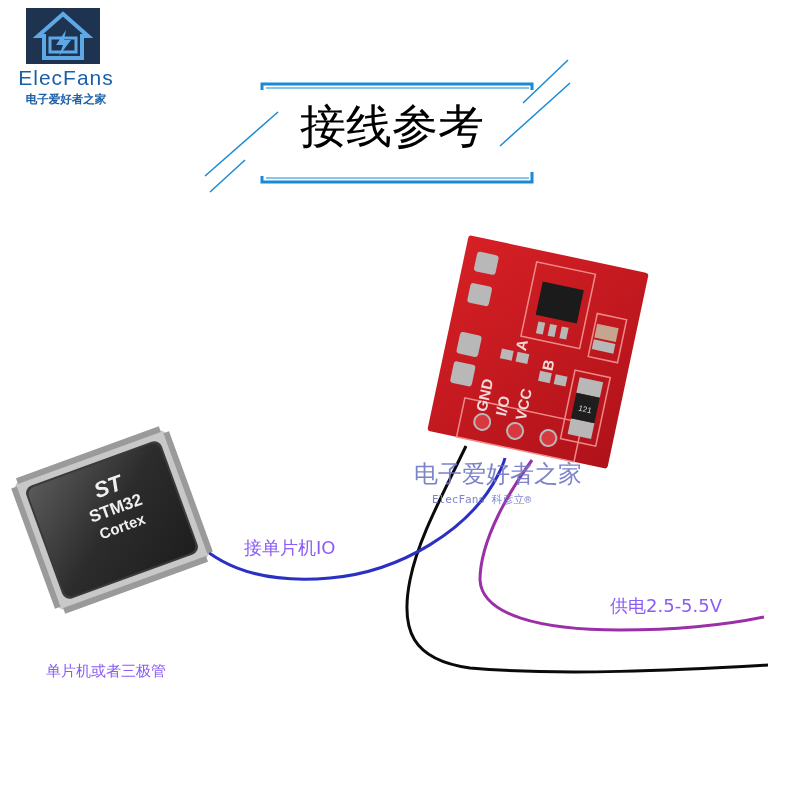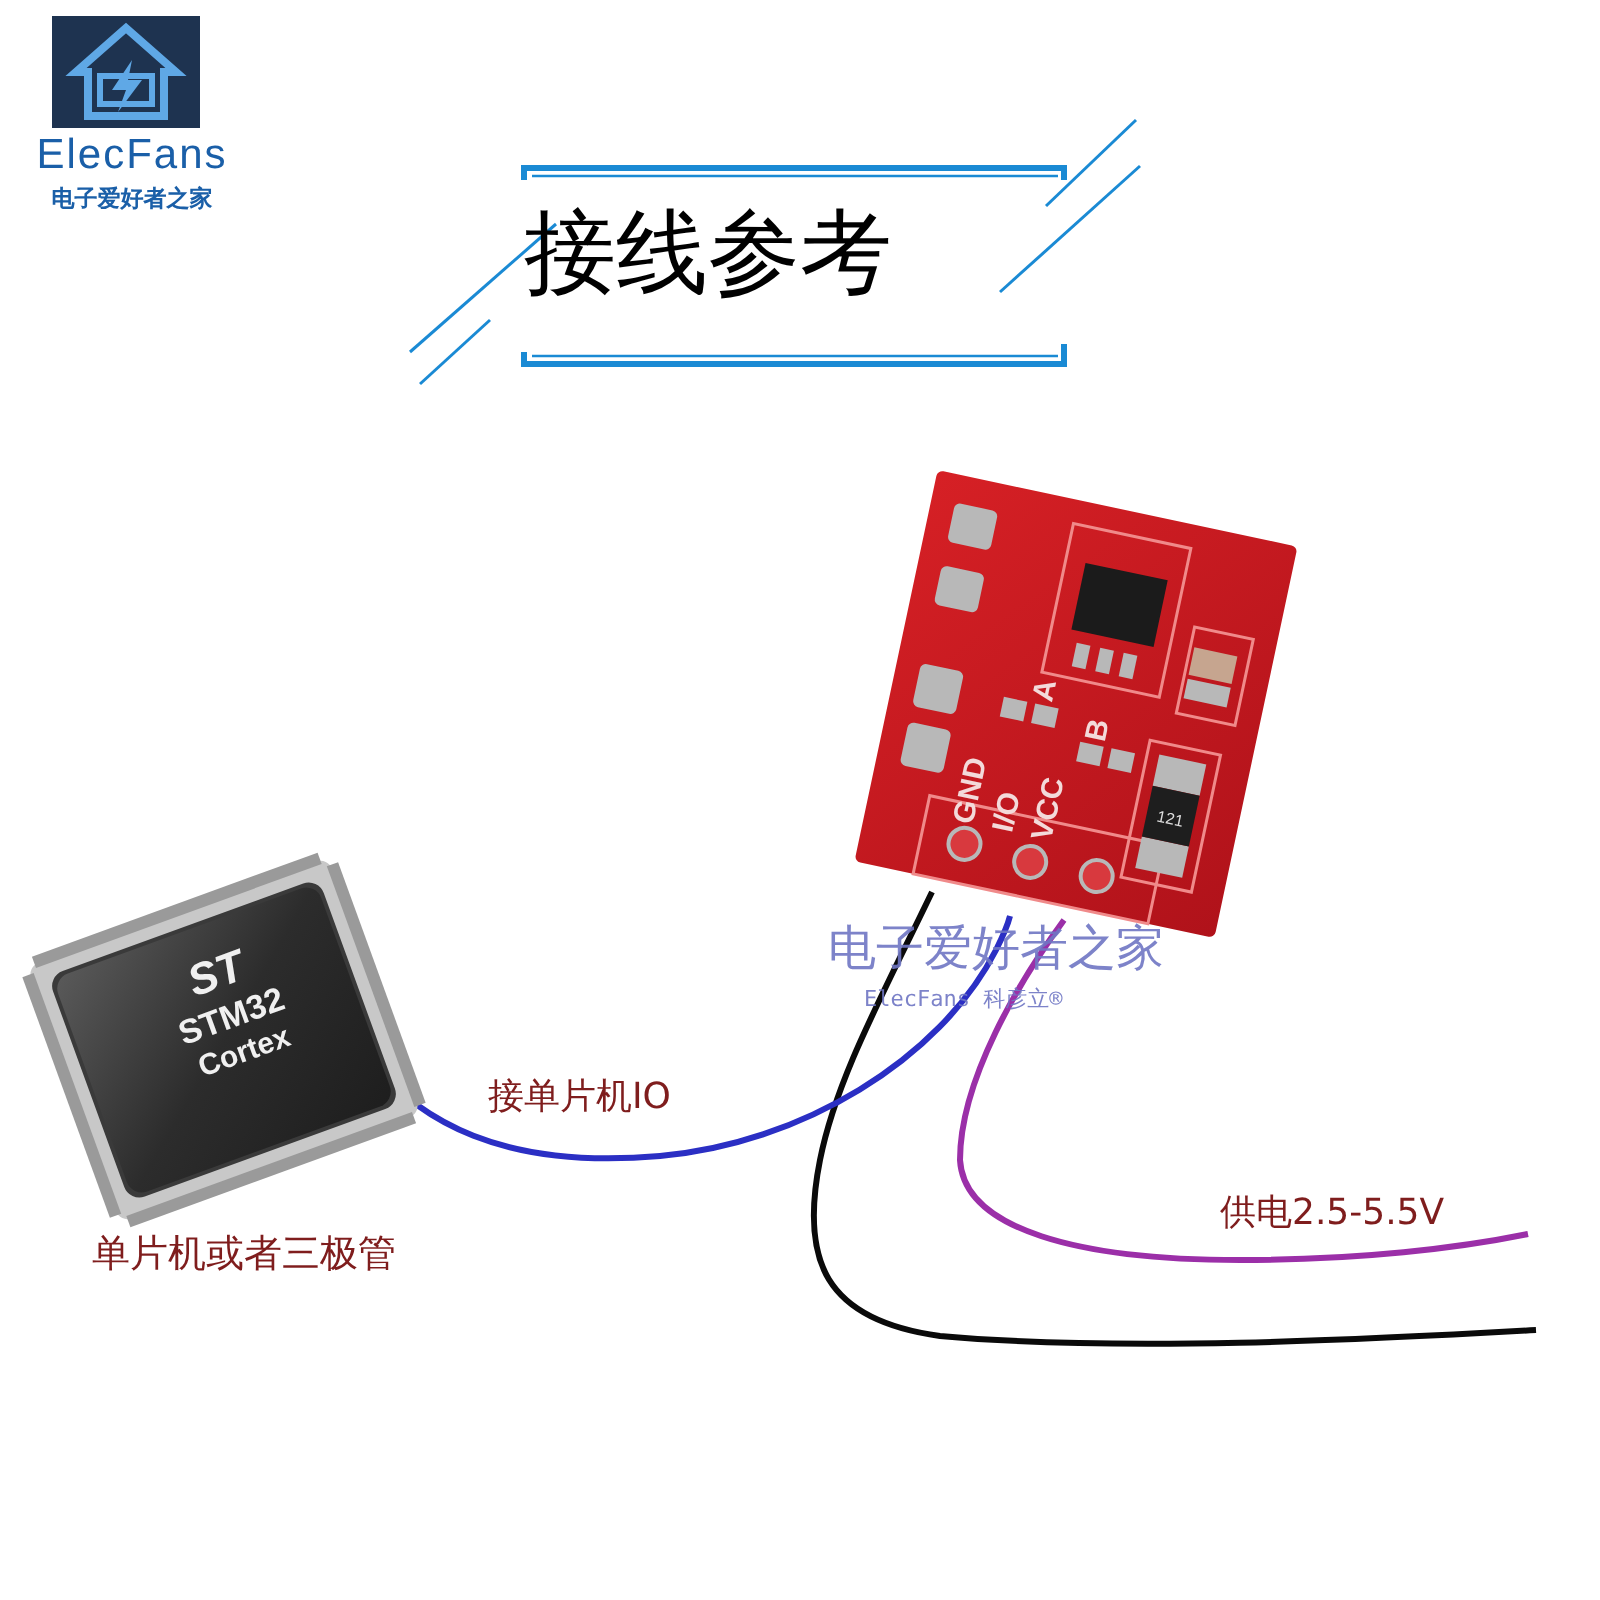--- a/index.html
+++ b/index.html
@@ -1,24 +1,24 @@
 <!DOCTYPE html>
 <html><head>
   <meta charset="utf-8">
   <style>
     html, body { margin: 0; padding: 0; background: #ffffff; }
     body { width: 800px; height: 800px; position: relative; overflow: hidden; font-family: "DejaVu Sans", sans-serif; }
     .abs { position: absolute; }
     .logo-box { left: 26px; top: 8px; width: 74px; height: 56px; background: #1e3350; border-radius: 3px; }
     .logo-brand { left: 8px; top: 66px; width: 116px; text-align: center; font-family: Liberation Sans, sans-serif; font-size: 21px; color: #1a5fa8; letter-spacing: 1px; }
     .logo-sub { left: 8px; top: 92px; width: 116px; text-align: center; font-size: 11.5px; font-weight: bold; color: #1a5fa8; }
-    .title-text { left: 262px; top: 96px; width: 260px; text-align: left; font-family: "DejaVu Sans", sans-serif; font-size: 46px; color: #000; }
-    .label { font-family: "DejaVu Sans", sans-serif; color: #7f1d1d; }
+    .title-text { left: 262px; top: 96px; width: 260px; text-align: center; font-family: "DejaVu Sans", sans-serif; font-size: 46px; color: #000; }
+    .label { font-family: "DejaVu Sans", sans-serif; color: #8b5cf6; }
     .lbl-io { left: 244px; top: 536px; font-size: 18px; }
-    .lbl-mcu { left: 46px; top: 614px; font-size: 19px; }
+    .lbl-mcu { left: 46px; top: 662px; font-size: 15px; }
     .lbl-power { left: 610px; top: 594px; font-size: 18px; }
     .wm1 { left: 414px; top: 458px; font-size: 24px; color: #6f76c4; opacity: 0.9; }
     .wm2 { left: 432px; top: 492px; font-size: 11px; color: #6f76c4; font-family: "DejaVu Sans Mono", monospace; opacity: 0.9; }
     .chip-text { color: #f0f0f0; font-family: "Liberation Sans", sans-serif; font-weight: bold; }
     .pcb-label { fill: #f3dada; font-family: "Liberation Sans", sans-serif; font-weight: bold; font-size: 15px; }
   </style>
 </head>
 <body>
 
 <div class="abs logo-box">

